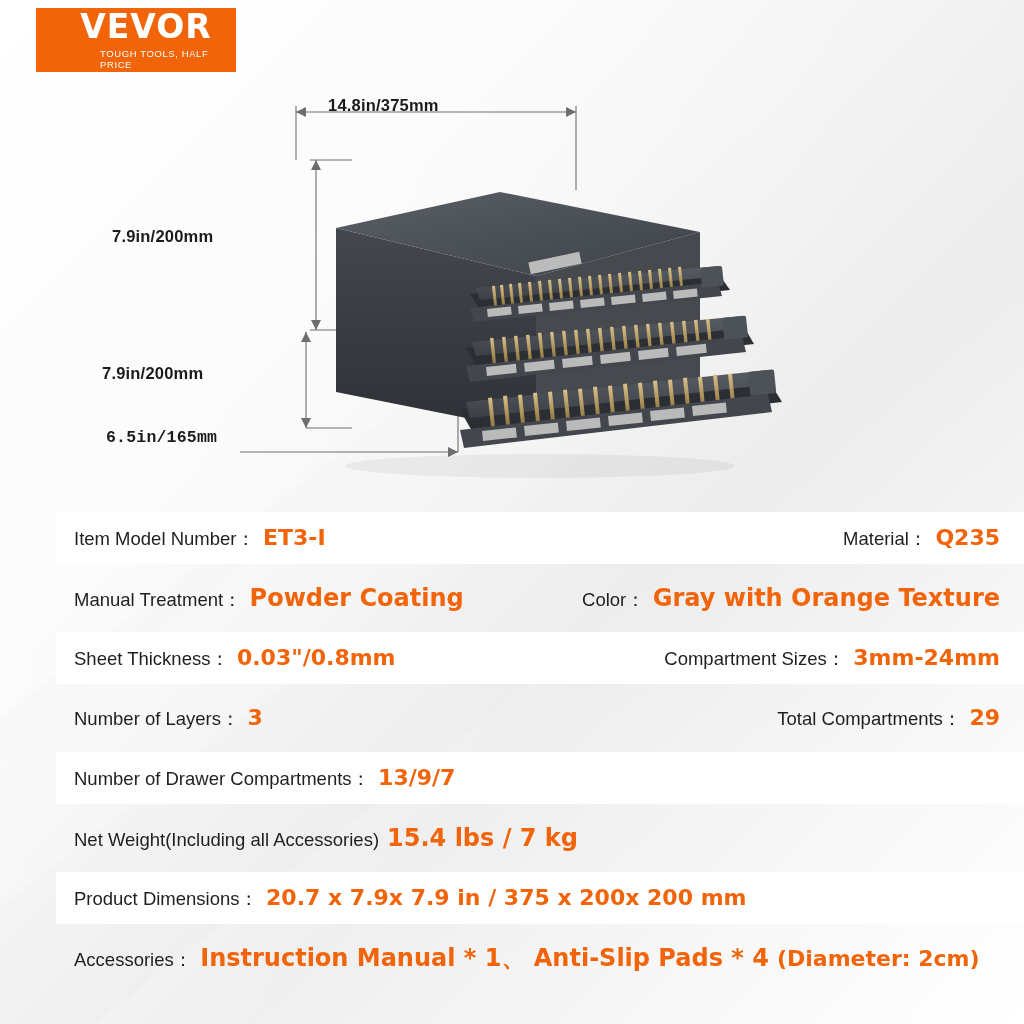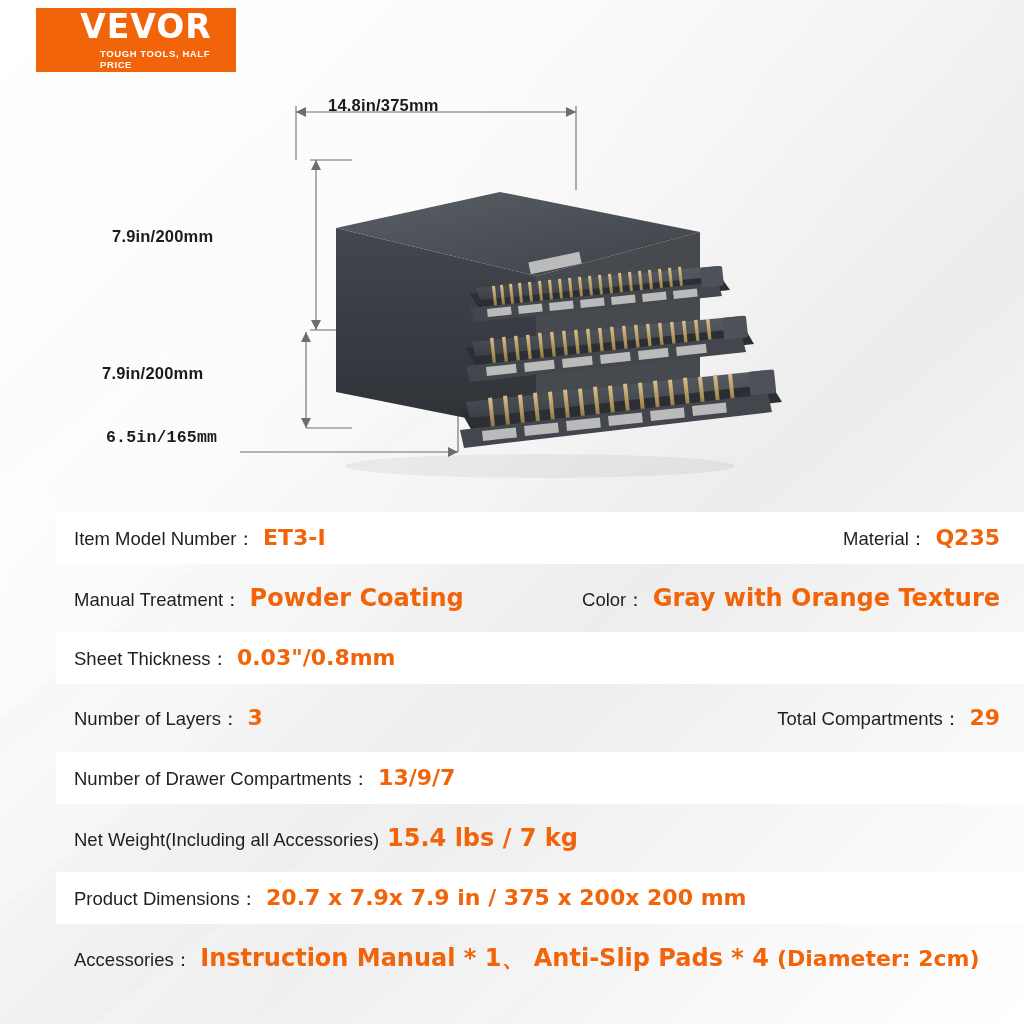--- a/index.html
+++ b/index.html
@@ -40,21 +40,21 @@
     font-size: 33px;
     letter-spacing: 1px;
     line-height: 1;
     font-family: "DejaVu Sans", sans-serif;
   }
   .logo-tag {
     color: #ffffff;
     font-size: 9.5px;
     letter-spacing: .6px;
     margin-top: 5px;
-    font-weight: 700;
+    font-weight: 400;
     margin-left: 44px;
   }
 
   
   .hero { position: absolute; left: 0; top: 80px; width: 876px; height: 420px; }
 
   .dim-label {
     position: absolute;
     font-size: 16.5px;
     font-weight: 700;
@@ -317,20 +317,24 @@
         <span class="val big">Gray with Orange Texture</span>
       </div>
     </div>
     <div class="gap"></div>
 
     <div class="row white">
       <div class="cellL">
         <span class="lbl">Sheet Thickness：</span>
         <span class="val">0.03"/0.8mm</span>
       </div>
+      <div class="cellR">
+        <span class="lbl">Compartment Sizes：</span>
+        <span class="val">3mm-24mm</span>
+      </div>
     </div>
     <div class="gap"></div>
 
     <div class="row shade">
       <div class="cellL">
         <span class="lbl">Number of Layers：</span>
         <span class="val">3</span>
       </div>
       <div class="cellR">
         <span class="lbl">Total Compartments：</span>

